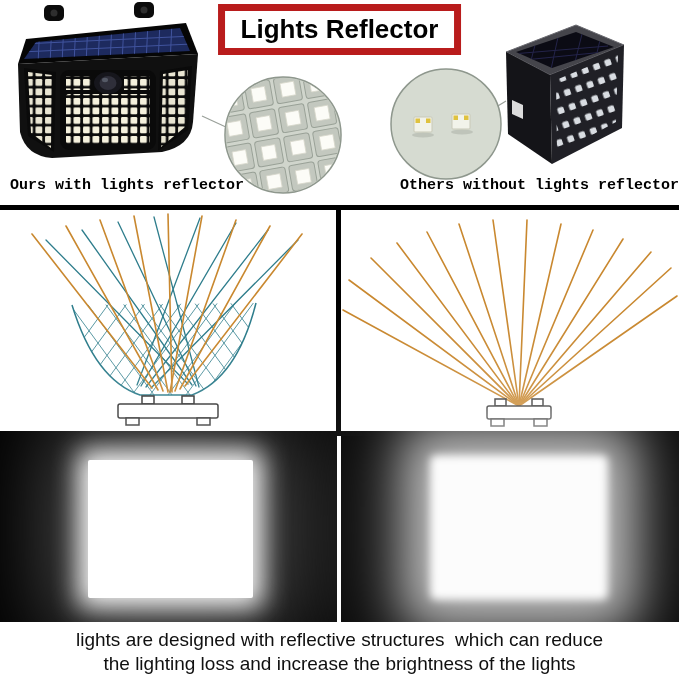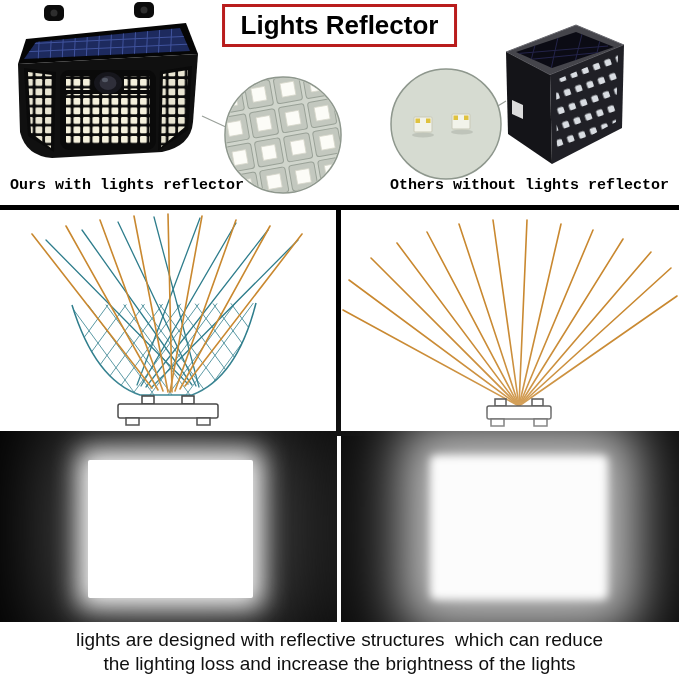--- a/index.html
+++ b/index.html
@@ -10,25 +10,25 @@
     --led-white:#f5f1dd;
   }
   *{box-sizing:border-box;}
   body{margin:0;background:#ffffff;font-family:"Liberation Sans",sans-serif;}
   .stage{position:relative;width:679px;height:678px;background:#ffffff;overflow:hidden;}
   .abs{position:absolute;}
 
   
   .top{position:absolute;left:0;top:0;width:679px;height:205px;background:#fff;}
   .title-box{position:absolute;left:50%;top:4px;transform:translateX(-50%);
-    border:3px solid #b91c1c;background:#fff;padding:3px 16px;
+    border:7px solid #b91c1c;background:#fff;padding:3px 16px;
     font-size:26px;font-weight:bold;color:#000;white-space:nowrap;}
   .caption{position:absolute;top:177px;font-size:15px;font-weight:bold;color:#000;white-space:nowrap;font-family:Liberation Mono, monospace;}
   .caption.left{left:10px;}
-  .caption.right{right:10px;}
+  .caption.right{right:0;}
 
   
   .hdiv{position:absolute;left:0;width:679px;height:5px;background:var(--divider-black);}
   .hdiv.one{top:205px;}
   .hdiv.two{top:431px;}
 
   
   .rays{position:absolute;left:0;top:210px;width:679px;height:221px;background:#fff;}
   .vdiv{position:absolute;left:336px;top:0;width:5px;height:221px;background:var(--divider-black);}
   .ray-o{stroke:var(--ray-orange);stroke-width:1.6;stroke-linecap:round;}

